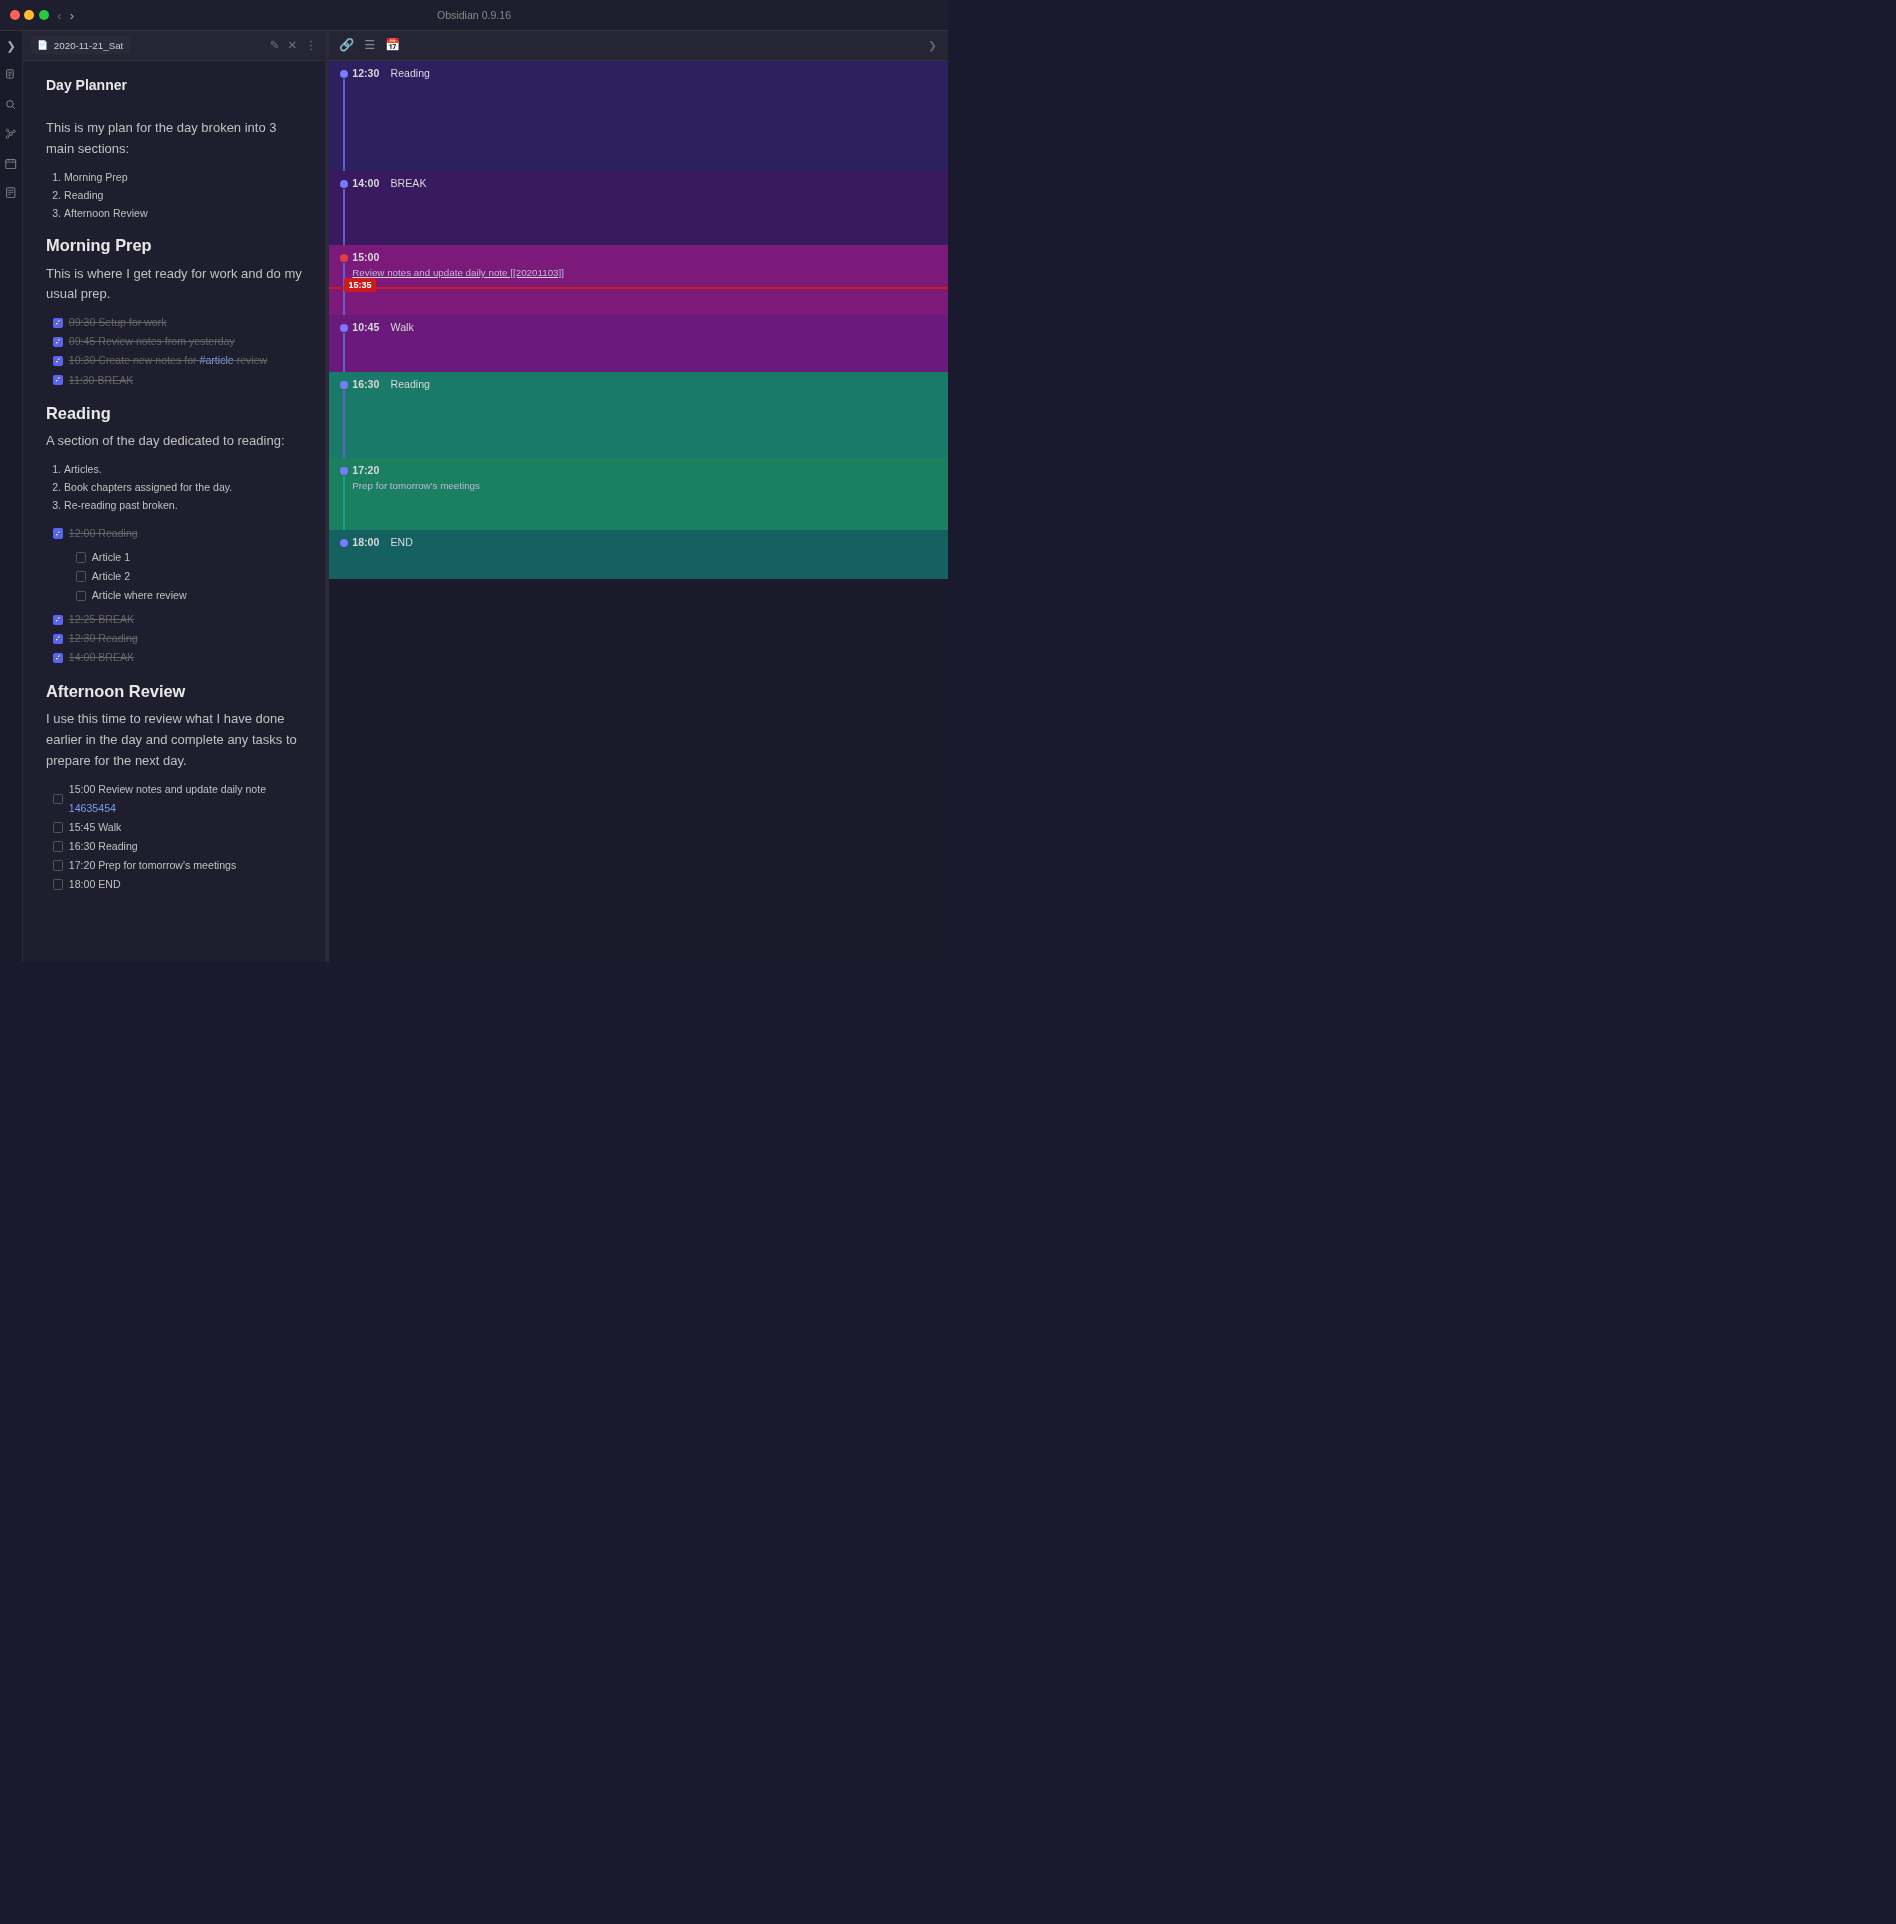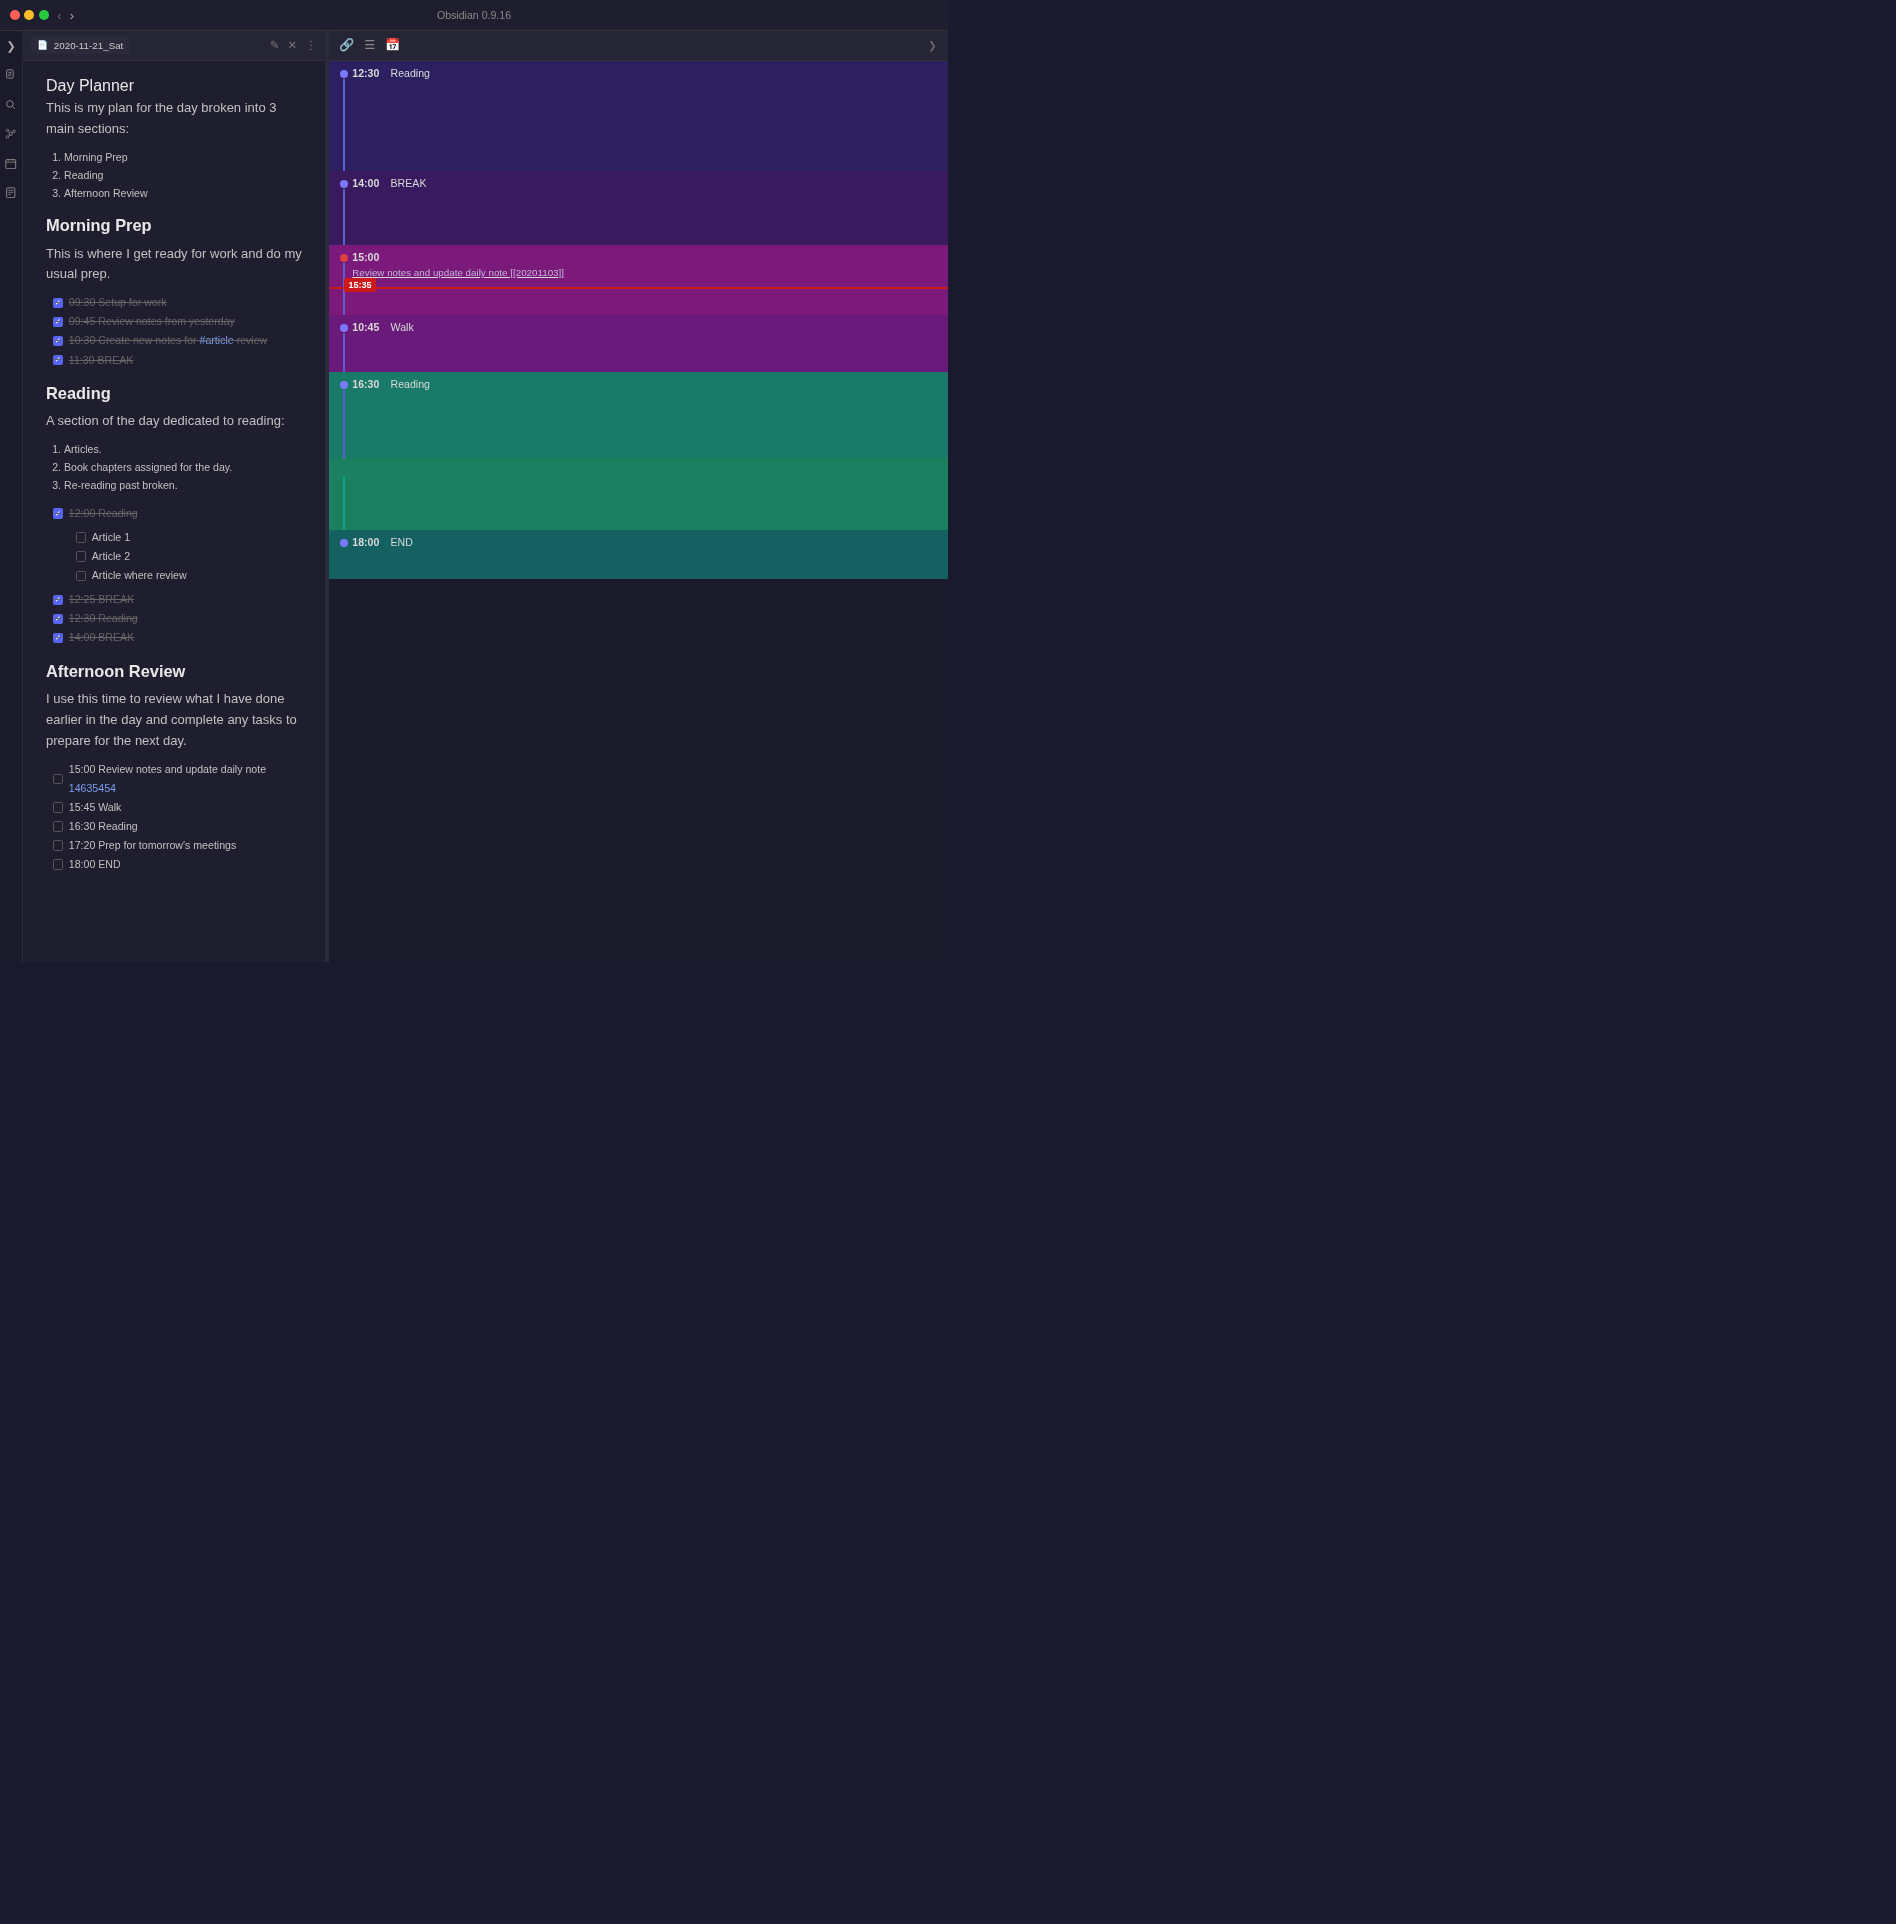--- a/index.html
+++ b/index.html
@@ -128,24 +128,24 @@
     }
     .note-tab-action { cursor: pointer; font-size: 11.5px; }
 
     
     .note-content {
       padding: 16.4px 23px;
       overflow-y: auto;
       flex: 1;
     }
     .note-h1 {
-      font-size: 16px;
-      font-weight: 400;
+      font-size: 14px;
+      font-weight: 700;
       color: #e8e8e8;
-      margin-bottom: 3px;
+      margin-bottom: 25px;
     }
     .note-h2 {
       font-size: 16.4px;
       font-weight: 700;
       color: #e8e8e8;
       margin: 14.7px 0 8.2px;
     }
     .note-p {
       font-size: 13px;
       color: #c0c0c0;
@@ -688,20 +688,25 @@
         <div class="timeline-line"></div>
         <div class="block-content">
           <div class="timeline-dot"></div>
           <span class="block-time">16:30</span>
           <span class="block-label">Reading</span>
         </div>
       </div>
 
       <div class="timeline-block block-prep" style="min-height:72px; background:#1a8060;">
         <div class="timeline-line" style="background:#16a085;"></div>
+        <div class="block-content">
+          <div class="timeline-dot"></div>
+          <span class="block-time">17:20</span>
+          <div class="block-subtext">Prep for tomorrow's meetings</div>
+        </div>
       </div>
 
       <div class="timeline-block block-end" style="min-height:49px; background:#156060;">
         <div class="block-content">
           <div class="timeline-dot"></div>
           <span class="block-time">18:00</span>
           <span class="block-label">END</span>
         </div>
       </div>
 

